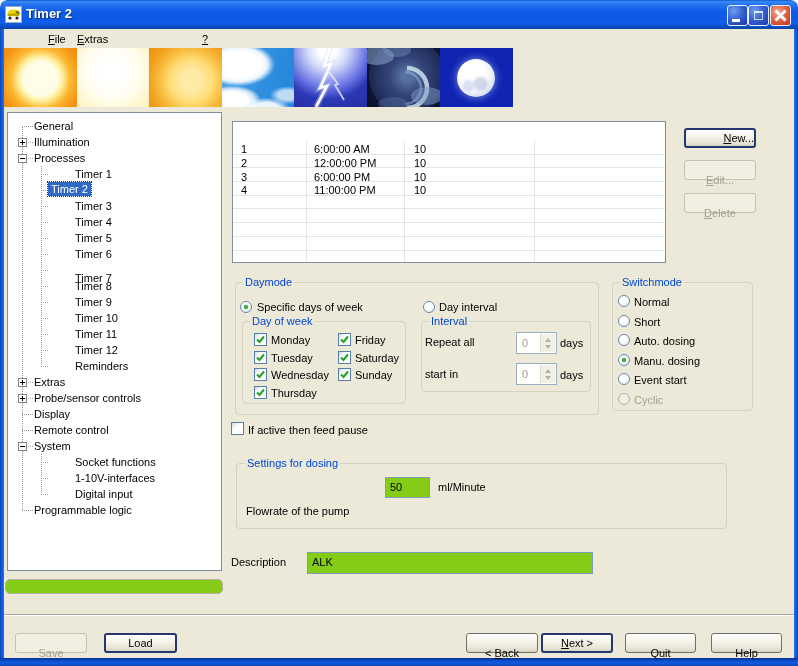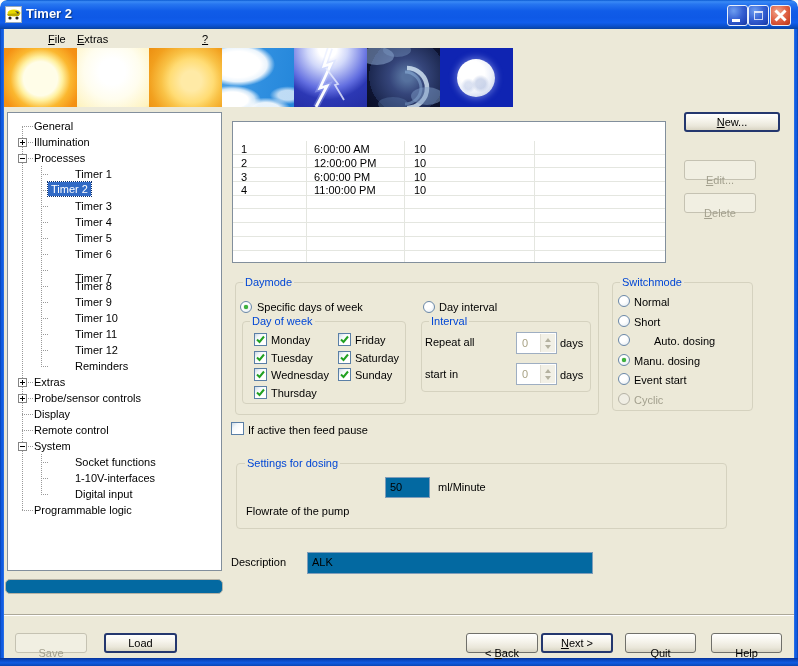--- a/index.html
+++ b/index.html
@@ -18,21 +18,21 @@
 #bmin,#bmax{background:radial-gradient(circle at 30% 25%,#6E9EF0 0%,#3560D2 48%,#2248BC 78%,#173698 100%);}
 #bclose{background:radial-gradient(circle at 35% 30%,#F0A890 0%,#E2674B 45%,#CC4527 80%,#AE3315 100%);}
 
 #menu{position:absolute;left:4px;top:29px;width:790px;height:19px;background:#ECE9D8;}
 
 .bimg{position:absolute;top:48px;height:59px;width:73px;}
 #logo{position:absolute;left:511px;top:48px;width:283px;height:59px;background:#fff;}
 
 .gb{position:absolute;border:1px solid #D5D2BF;border-radius:4px;}
 .gl{position:absolute;color:#0046D5;background:#ECE9D8;padding:0 2px;line-height:13px;}
-.edit{position:absolute;border:1px solid #7F9DB9;background:#0369a1;padding:3px 0 0 4px;}
+.edit{position:absolute;border:1px solid #7F9DB9;background:#84cc16;padding:3px 0 0 4px;}
 .btn{position:absolute;border:1px solid #70706A;border-radius:3px;background:linear-gradient(180deg,#FFFFFF 0%,#F6F4EC 40%,#EAE7DA 75%,#D9D5C4 100%);text-align:center;padding-top:13px;}
 .btn.def{border:2px solid #24376E;padding-top:2px;}
 .btn.dis{border:1px solid #C5C2B2;background:#F1EFE2;color:#A3A08E;}
 .cb{position:absolute;width:13px;height:13px;border:1px solid #5A7FA6;background:linear-gradient(135deg,#CBD9E5 0%,#F4F8FA 30%,#FFF 60%);}
 .rad{position:absolute;width:12px;height:12px;border:1px solid #6A88A8;border-radius:50%;background:radial-gradient(circle at 35% 30%,#FFF 40%,#DFE8EF 100%);}
 .rad.sel::after{content:"";position:absolute;left:3px;top:3px;width:4px;height:4px;border-radius:50%;background:#3DB53D;box-shadow:0 0 1px #1A7A1A;}
 .rad.dis{border-color:#B5B2A5;background:#F0EEE4;}
 .lbl{position:absolute;white-space:nowrap;}
 
 #tree{position:absolute;left:7px;top:112px;width:215px;height:459px;background:#fff;border:1px solid #828F9C;}
@@ -201,21 +201,21 @@
   <div class="trow" style="left:8px;top:35px;">2</div>
   <div class="trow" style="left:81px;top:35px;">12:00:00 PM</div>
   <div class="trow" style="left:181px;top:35px;">10</div>
   <div class="trow" style="left:8px;top:49px;">3</div>
   <div class="trow" style="left:81px;top:49px;">6:00:00 PM</div>
   <div class="trow" style="left:181px;top:49px;">10</div>
   <div class="trow" style="left:8px;top:62px;">4</div>
   <div class="trow" style="left:81px;top:62px;">11:00:00 PM</div>
   <div class="trow" style="left:181px;top:62px;">10</div>
  </div>
- <div class="btn def" style="left:684px;top:112px;width:96px;height:20px;"><span style="text-decoration:underline">N</span>ew...</div>
+ <div class="btn def" style="left:684px;top:128px;width:72px;height:20px;text-align:right;"><span style="text-decoration:underline">N</span>ew...</div>
  <div class="btn dis" style="left:684px;top:160px;width:72px;height:20px;"><span style="text-decoration:underline">E</span>dit...</div>
  <div class="btn dis" style="left:684px;top:193px;width:72px;height:20px;"><span style="text-decoration:underline">D</span>elete</div>
 
  <div class="gb" style="left:235px;top:282px;width:364px;height:133px;"></div>
  <div class="gl" style="left:243px;top:276px;">Daymode</div>
  <div class="rad sel" style="left:240px;top:301px;"></div>
  <div class="lbl" style="left:257px;top:301px;">Specific days of week</div>
  <div class="rad" style="left:423px;top:301px;"></div>
  <div class="lbl" style="left:439px;top:301px;">Day interval</div>
  <div class="gb" style="left:242px;top:321px;width:164px;height:83px;"></div>
@@ -263,21 +263,21 @@
       </span></div>
  <div class="lbl" style="left:560px;top:369px;">days</div>
 
  <div class="gb" style="left:612px;top:282px;width:141px;height:129px;"></div>
  <div class="gl" style="left:620px;top:276px;">Switchmode</div>
  <div class="rad" style="left:618px;top:295px;"></div>
  <div class="lbl" style="left:634px;top:296px;">Normal</div>
  <div class="rad" style="left:618px;top:315px;"></div>
  <div class="lbl" style="left:634px;top:316px;">Short</div>
  <div class="rad" style="left:618px;top:334px;"></div>
- <div class="lbl" style="left:654px;top:335px;">Auto. dosing</div>
+ <div class="lbl" style="left:634px;top:335px;">Auto. dosing</div>
  <div class="rad sel" style="left:618px;top:354px;"></div>
  <div class="lbl" style="left:634px;top:355px;">Manu. dosing</div>
  <div class="rad" style="left:618px;top:373px;"></div>
  <div class="lbl" style="left:634px;top:374px;">Event start</div>
  <div class="rad dis" style="left:618px;top:393px;"></div>
  <div class="lbl" style="left:634px;top:394px;color:#A3A08E;">Cyclic</div>
 
  <div class="cb" style="left:231px;top:422px;"></div>
  <div class="lbl" style="left:248px;top:424px;">If active then feed pause</div>
 

